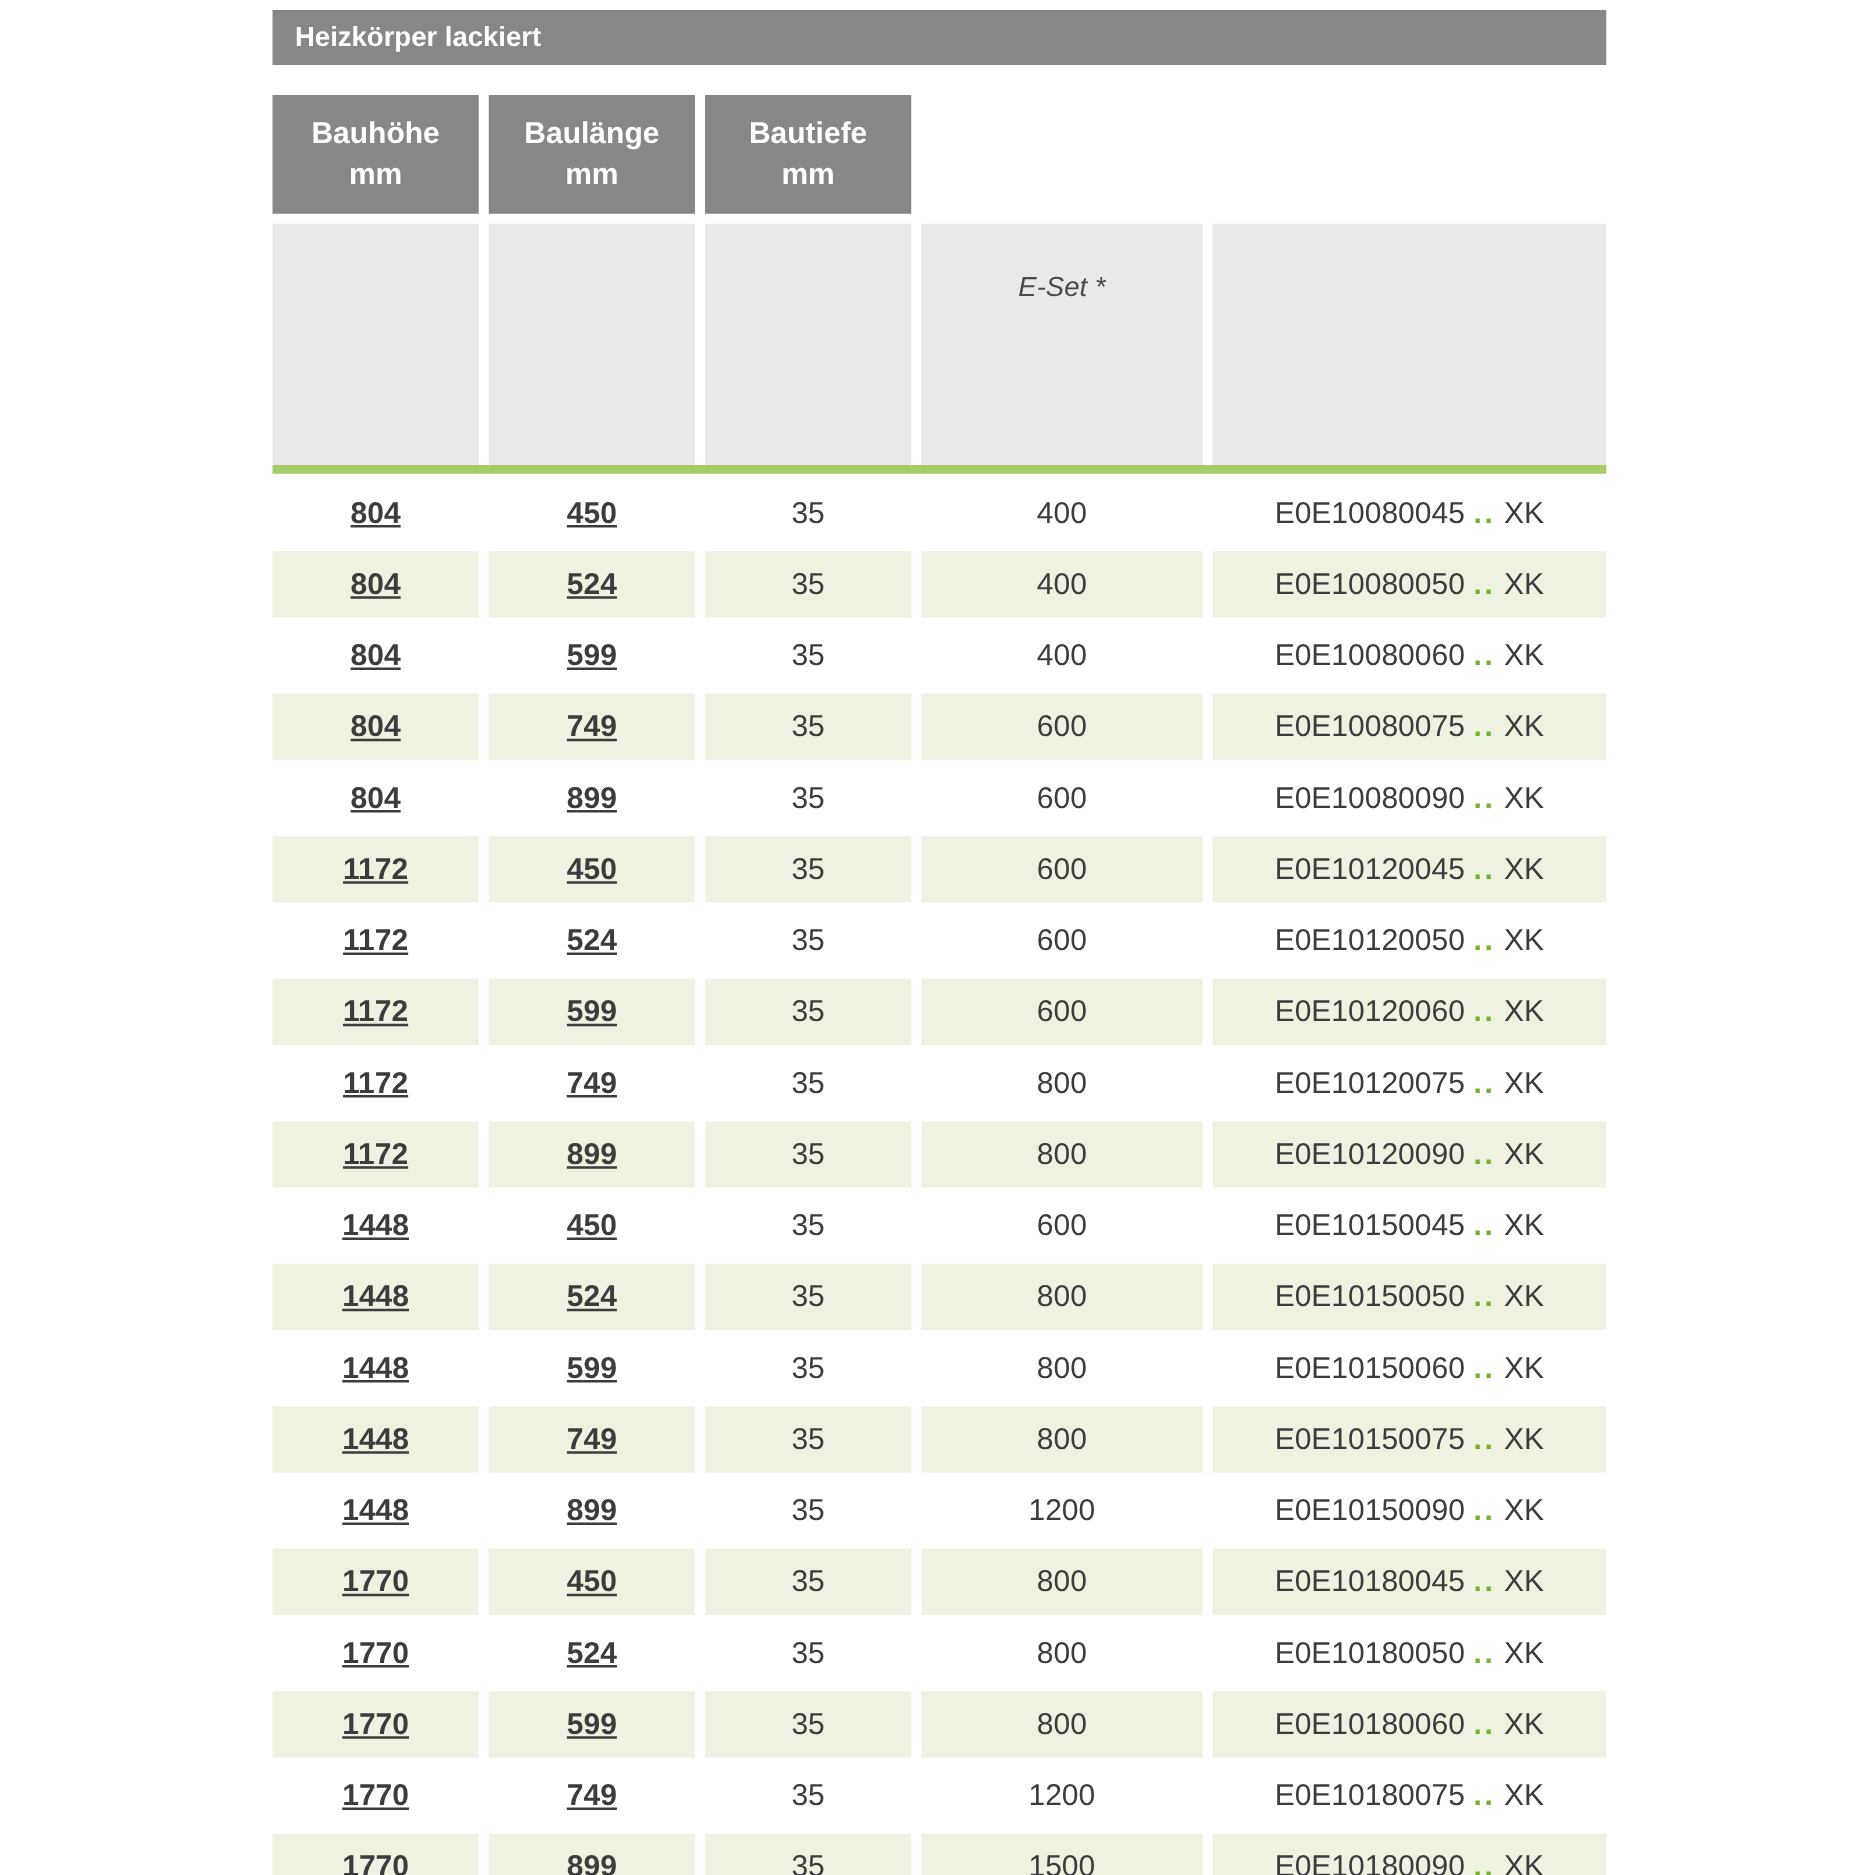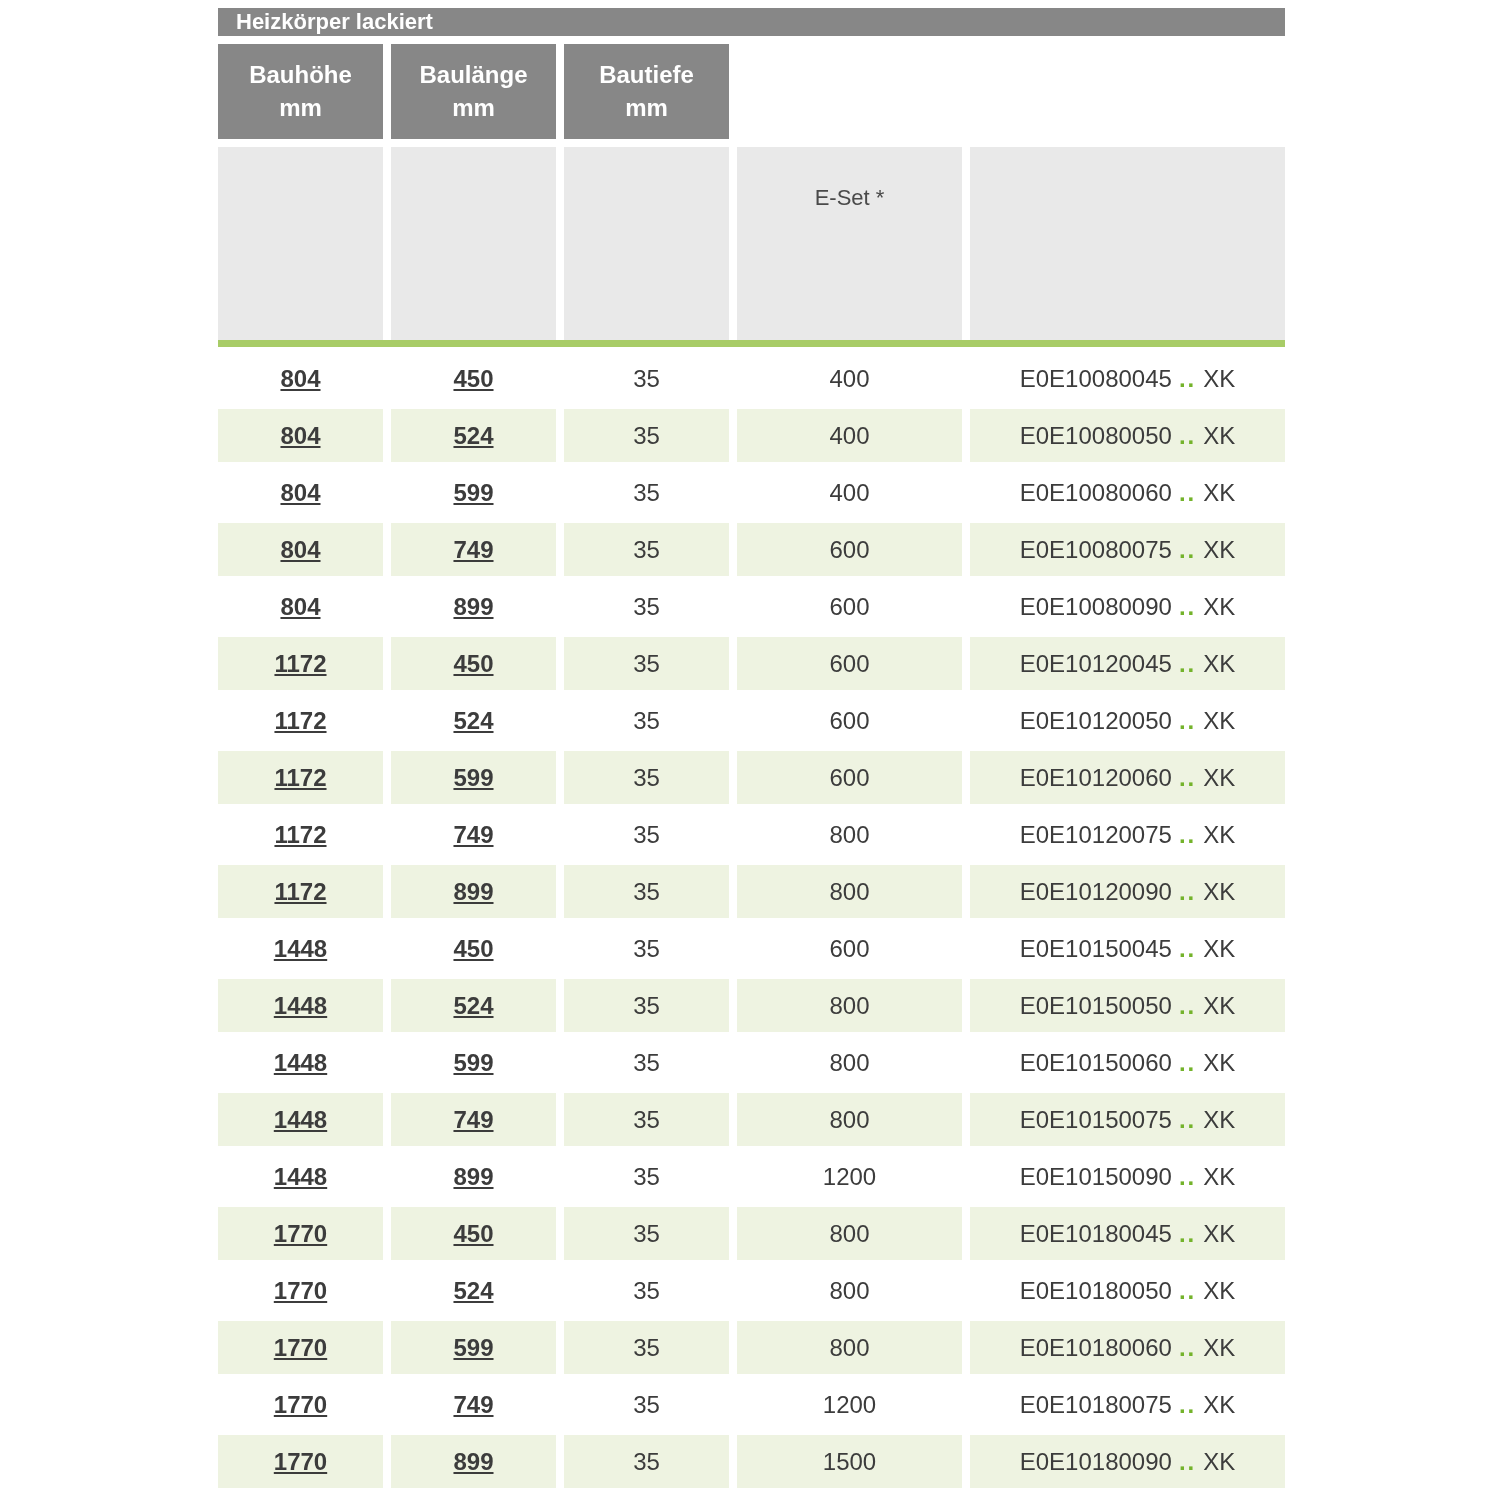--- a/index.html
+++ b/index.html
@@ -10,30 +10,30 @@
     --dot_green:#74b32b;
     --text_dark:#3c3c3c;
     --header_text:#ffffff;
   }
   *{box-sizing:border-box;margin:0;padding:0;}
   html,body{width:1500px;height:1500px;background:#ffffff;overflow:hidden;
     font-family:"Liberation Sans","DejaVu Sans",sans-serif;color:var(--text_dark);}
   .page{position:absolute;left:218px;top:8px;width:1067px;}
   .grid{display:grid;grid-template-columns:165px 165px 165px 225px 1fr;column-gap:8px;}
   .titlebar{
-    width:100%;height:28px;background:var(--header_bg);color:var(--header_text);
+    width:100%;height:44px;background:var(--header_bg);color:var(--header_text);
     font-weight:700;font-size:22px;display:flex;align-items:center;padding-left:18px;
   }
-  .header{margin-top:8px;height:95px;}
+  .header{margin-top:24px;height:95px;}
   .hcell{
     background:var(--header_bg);color:var(--header_text);font-weight:700;font-size:24px;
     display:flex;flex-direction:column;align-items:center;justify-content:center;
     line-height:1.35;text-align:center;
   }
-  .subheader{margin-top:8px;height:193px;}
+  .subheader{margin-top:8px;height:193px;font-style:italic;}
   .scell{background:var(--subheader_bg);}
   .scell.eset{display:flex;justify-content:center;align-items:flex-start;
     padding-top:38px;font-size:22px;color:#4a4a4a;}
   .greenline{width:100%;height:7px;background:var(--accent_green);}
   .rows{margin-top:5px;}
   .row{height:53px;margin-bottom:4px;}
   .cell{display:flex;align-items:center;justify-content:center;font-size:24px;}
   .row.alt .cell{background:var(--row_alt_bg);}
   .cell.bold{font-weight:700;text-decoration:underline;}
   .dots{color:var(--dot_green);font-weight:700;margin:0 7px;letter-spacing:2px;}

